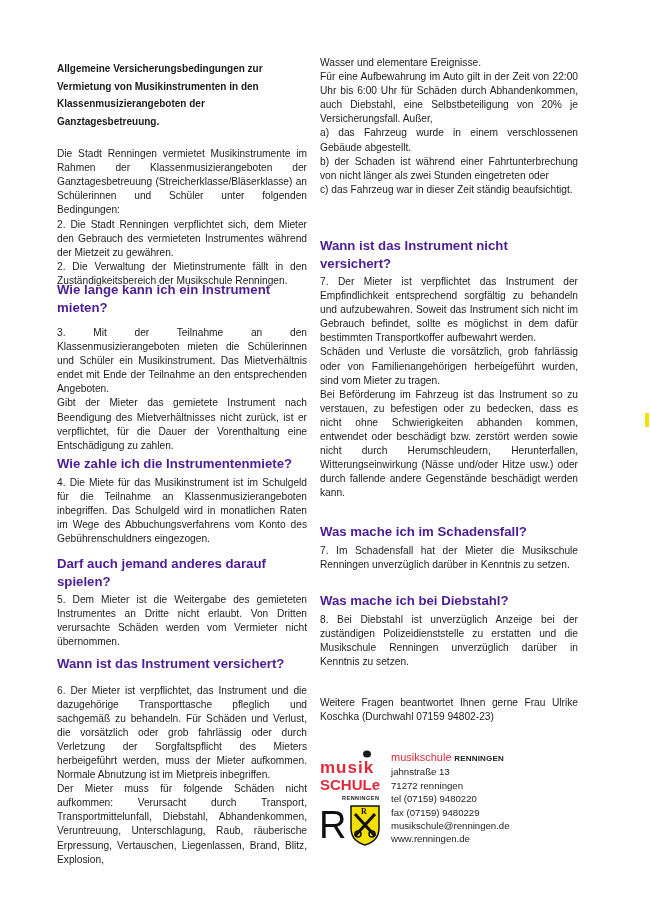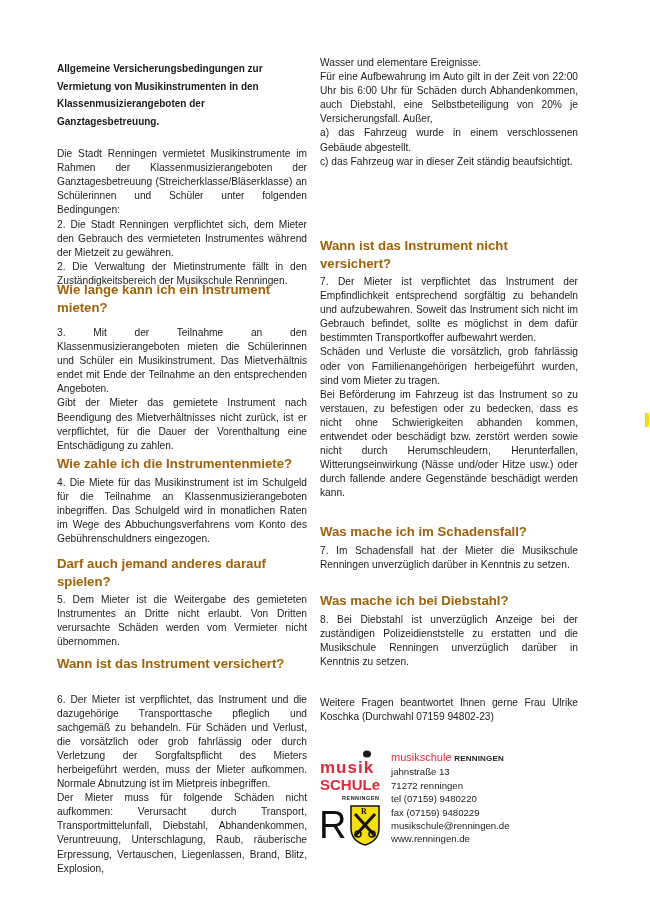--- a/index.html
+++ b/index.html
@@ -4,21 +4,21 @@
 <style>
   html, body { margin: 0; padding: 0; background: #ffffff; }
   body { width: 650px; height: 903px; position: relative; overflow: hidden;
          font-family: "Liberation Sans", sans-serif; color: #1c1c1c; }
   .col { position: absolute; top: 0; }
   .col-left { left: 57px; width: 250px; }
   .col-right { left: 320px; width: 258px; }
   .title { position: absolute; top: 60px; left: 0; width: 250px;
            font-size: 10px; font-weight: bold; line-height: 17.5px; color: #1a1a1a; }
   .p { font-size: 10.2px; line-height: 14.1px; text-align: justify; margin: 0; }
-  .h { font-size: 13.2px; font-weight: bold; line-height: 17.5px; margin: 0; color: #a16207; }
+  .h { font-size: 13.2px; font-weight: bold; line-height: 17.5px; margin: 0; color: #4c1d95; }
   .block { position: absolute; left: 0; width: 100%; }
   .yellow-mark { position: absolute; left: 645px; top: 413px; width: 4px; height: 14px; background: #f6e000; }
   .logo { position: absolute; left: 320px; top: 748px; width: 62px; height: 100px; }
   .addr { position: absolute; left: 391px; top: 751px; font-size: 9.6px; line-height: 13.4px; color: #222; }
   .addr .brand1 { color: #e0293a; font-size: 11px; text-align: center; }
   .addr .brand2 { font-size: 8px; font-weight: bold; letter-spacing: 0.2px; }
 </style>
 </head>
 <body>
 
@@ -45,30 +45,31 @@
     <p class="p" style="margin-top:3px">4. Die Miete für das Musikinstrument ist im Schulgeld für die Teilnahme an Klassenmusizierangeboten inbegriffen. Das Schulgeld wird in monatlichen Raten im Wege des Abbuchungsverfahrens vom Konto des Gebührenschuldners eingezogen.</p>
   </div>
 
   <div class="block" style="top:555px">
     <h2 class="h">Darf auch jemand anderes darauf spielen?</h2>
     <p class="p" style="margin-top:3px">5. Dem Mieter ist die Weitergabe des gemieteten Instrumentes an Dritte nicht erlaubt. Von Dritten verursachte Schäden werden vom Vermieter nicht übernommen.</p>
   </div>
 
   <div class="block" style="top:655px">
     <h2 class="h">Wann ist das Instrument versichert?</h2>
-    <p class="p" style="margin-top:20px">6. Der Mieter ist verpflichtet, das Instrument und die dazugehörige Transporttasche pfleglich und sachgemäß zu behandeln. Für Schäden und Verlust, die vorsätzlich oder grob fahrlässig oder durch Verletzung der Sorgfaltspflicht des Mieters herbeigeführt werden, muss der Mieter aufkommen. Normale Abnutzung ist im Mietpreis inbegriffen.</p>
+    <p class="p" style="margin-top:11px">6. Der Mieter ist verpflichtet, das Instrument und die dazugehörige Transporttasche pfleglich und sachgemäß zu behandeln. Für Schäden und Verlust, die vorsätzlich oder grob fahrlässig oder durch Verletzung der Sorgfaltspflicht des Mieters herbeigeführt werden, muss der Mieter aufkommen. Normale Abnutzung ist im Mietpreis inbegriffen.</p>
     <p class="p">Der Mieter muss für folgende Schäden nicht aufkommen: Verursacht durch Transport, Transportmittelunfall, Diebstahl, Abhandenkommen, Veruntreuung, Unterschlagung, Raub, räuberische Erpressung, Vertauschen, Liegenlassen, Brand, Blitz, Explosion,</p>
   </div>
 </div>
 
 <div class="col col-right">
   <div class="block" style="top:56px">
     <p class="p">Wasser und elementare Ereignisse.</p>
     <p class="p">Für eine Aufbewahrung im Auto gilt in der Zeit von 22:00 Uhr bis 6:00 Uhr für Schäden durch Abhandenkommen, auch Diebstahl, eine Selbstbeteiligung von 20% je Versicherungsfall. Außer,</p>
     <p class="p">a) das Fahrzeug wurde in einem verschlossenen Gebäude abgestellt.</p>
+    <p class="p">b) der Schaden ist während einer Fahrtunterbrechung von nicht länger als zwei Stunden eingetreten oder</p>
     <p class="p">c) das Fahrzeug war in dieser Zeit ständig beaufsichtigt.</p>
   </div>
 
   <div class="block" style="top:237px">
     <h2 class="h">Wann ist das Instrument nicht versichert?</h2>
     <p class="p" style="margin-top:3px">7. Der Mieter ist verpflichtet das Instrument der Empfindlichkeit entsprechend sorgfältig zu behandeln und aufzubewahren. Soweit das Instrument sich nicht im Gebrauch befindet, sollte es möglichst in dem dafür bestimmten Transportkoffer aufbewahrt werden.</p>
     <p class="p">Schäden und Verluste die vorsätzlich, grob fahrlässig oder von Familienangehörigen herbeigeführt wurden, sind vom Mieter zu tragen.</p>
     <p class="p">Bei Beförderung im Fahrzeug ist das Instrument so zu verstauen, zu befestigen oder zu bedecken, dass es nicht ohne Schwierigkeiten abhanden kommen, entwendet oder beschädigt bzw. zerstört werden sowie nicht durch Herumschleudern, Herunterfallen, Witterungseinwirkung (Nässe und/oder Hitze usw.) oder durch fallende andere Gegenstände beschädigt werden kann.</p>
   </div>
 

